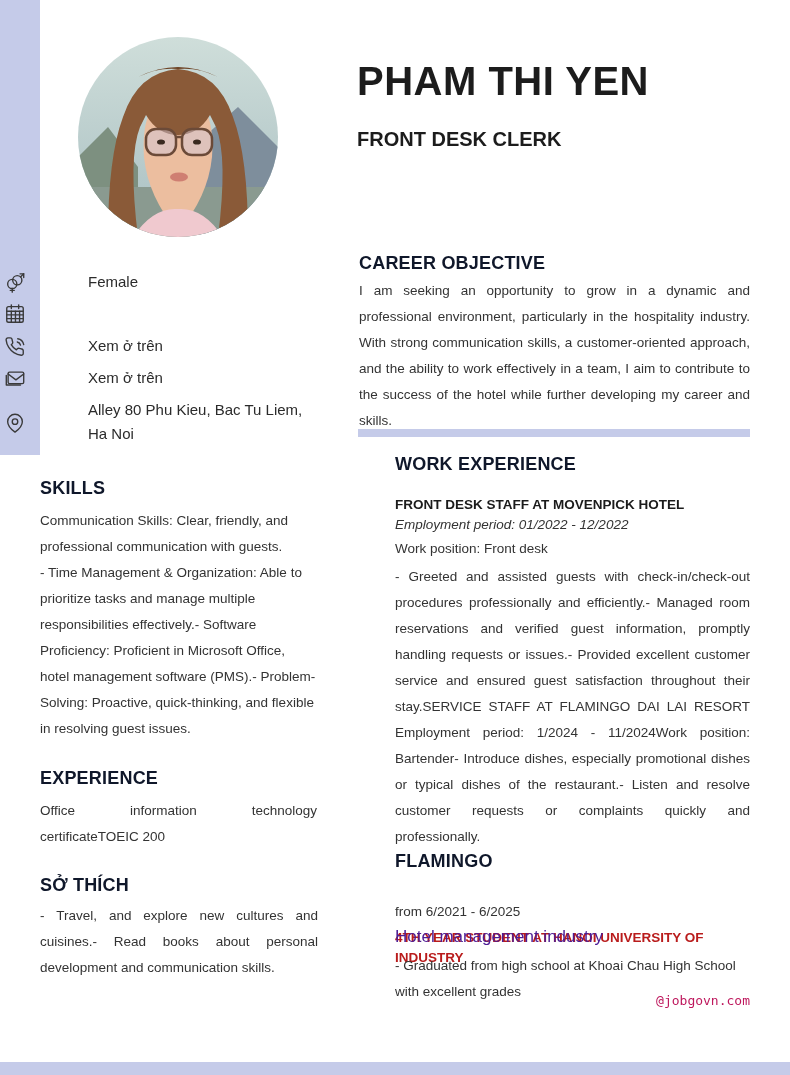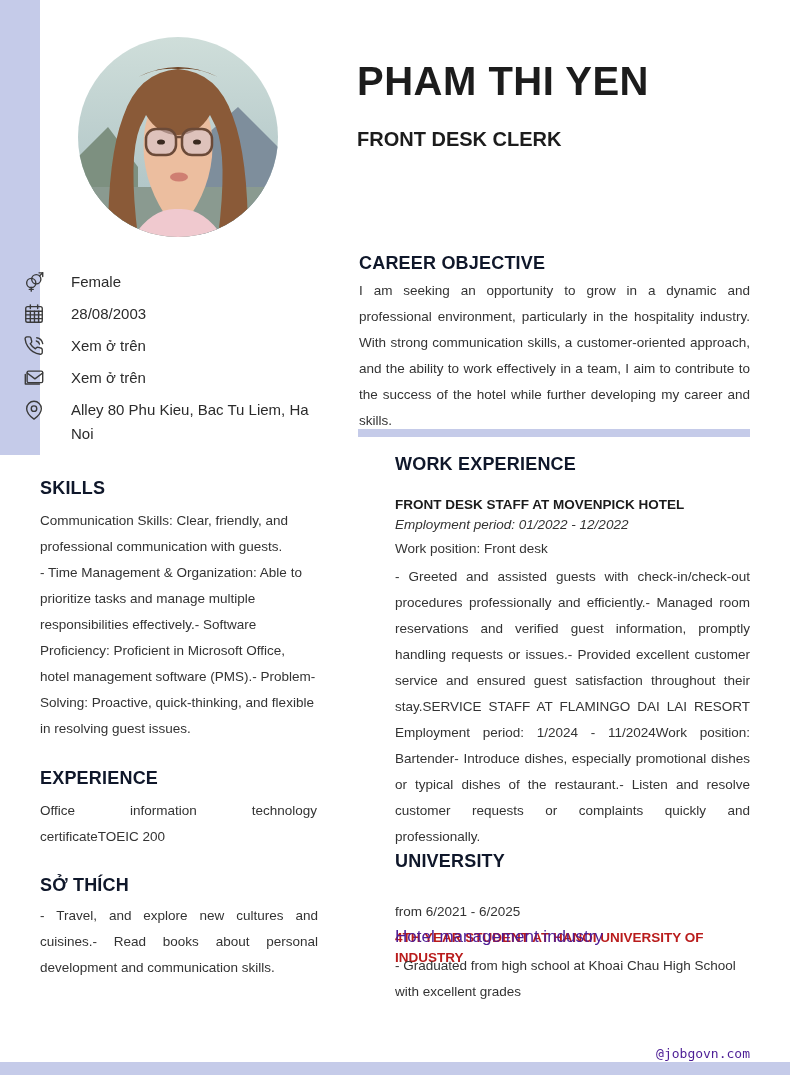--- a/index.html
+++ b/index.html
@@ -6,21 +6,21 @@
   body{width:790px;height:1075px;position:relative;overflow:hidden;
        font-family:"Liberation Sans","DejaVu Sans",sans-serif;color:#333;}
   .abs{position:absolute;}
   .accent{background:#c5cbe9;}
   .side-strip{left:0;top:0;width:40px;height:455px;}
   .bottom-bar{left:0;top:1062px;width:790px;height:13px;}
   .photo{left:78px;top:37px;width:200px;height:200px;border-radius:50%;overflow:hidden;}
   .photo svg{display:block;}
   .name{left:357px;top:58px;font-size:40px;font-weight:bold;color:#1c1c1c;line-height:46px;letter-spacing:.5px;margin:0;}
   .subtitle{left:357px;top:126px;font-size:20px;font-weight:bold;color:#1c1c1c;line-height:26px;margin:0;}
-  .contact-row{left:23px;width:300px;display:flex;align-items:flex-start;}
+  .contact-row{left:4px;width:300px;display:flex;align-items:center;gap:36px;}
   .contact-row .ic{width:22px;height:22px;flex:0 0 22px;margin-top:1px;}
   .contact-row .txt{margin-left:26px;font-size:15px;line-height:24px;color:#2b2b2b;width:238px;}
   .r1{top:270px}.r2{top:302px}.r3{top:334px}.r4{top:366px}.r5{top:398px}
   h3.sec{font-size:18px;font-weight:bold;color:#0f172a;line-height:24px;margin:0;letter-spacing:.2px;}
   .body-txt{font-size:13.5px;line-height:26px;color:#333;}
   .just{text-align:justify;}
   .preline{white-space:pre-line;}
   .skills-h{left:40px;top:476px;}
   .skills-b{left:40px;top:508px;width:278px;}
   .cert-h{left:40px;top:766px;}
@@ -33,21 +33,21 @@
   .we-h{left:395px;top:452px;}
   .we-title{left:395px;top:495px;width:360px;font-size:13.5px;font-weight:bold;color:#1b1b1b;line-height:20px;}
   .we-period{left:395px;top:515px;width:360px;font-size:13.5px;font-style:italic;color:#333;line-height:20px;}
   .we-pos{left:395px;top:539px;width:360px;font-size:13.5px;color:#333;line-height:20px;}
   .we-b{left:395px;top:564px;width:355px;}
   .edu-h{left:395px;top:849px;}
   .edu-title{left:395px;top:928px;width:365px;font-size:13.5px;font-weight:bold;color:#b91c1c;line-height:20px;}
   .edu-period{left:395px;top:902px;width:360px;font-size:13.5px;color:#333;line-height:20px;}
   .edu-ind{left:395px;top:927px;width:360px;font-size:17px;color:#4c1d95;line-height:20px;}
   .edu-note{left:395px;top:953px;width:362px;}
-  .watermark{top:1046px;right:40px;font-family:"DejaVu Sans Mono",monospace;font-size:13px;color:#4c1d95;margin-left:16px;}
+  .watermark{top:993px;right:40px;font-family:"DejaVu Sans Mono",monospace;font-size:13px;color:#be185d;margin-left:16px;}
   .ic svg{stroke:#3a3a3a;fill:none;stroke-width:1.5;stroke-linecap:round;stroke-linejoin:round;}
 </style>
 </head>
 <body>
 
 <div class="abs accent side-strip"></div>
 
 <div class="abs photo">
   <svg width="200" height="200" viewBox="0 0 200 200">
     <defs>
@@ -97,21 +97,20 @@
       <line x1="8" y1="2" x2="8" y2="6"></line>
         <line x1="16" y1="2" x2="16" y2="6"></line>
       <line x1="3" y1="9" x2="21" y2="9"></line>
       <line x1="8" y1="9" x2="8" y2="21"></line>
         <line x1="12.5" y1="9" x2="12.5" y2="21"></line>
         <line x1="17" y1="9" x2="17" y2="21"></line>
       <line x1="3" y1="13" x2="21" y2="13"></line>
         <line x1="3" y1="17" x2="21" y2="17"></line>
     </svg>
   </span>
-  <span class="txt">28/08/2003</span>
 </div>
 
 <div class="abs contact-row r3">
   <span class="ic">
     <svg viewBox="0 0 24 24" width="22" height="22">
       <path d="M21 16.5v2.5a2 2 0 0 1-2.2 2 18.5 18.5 0 0 1-8-2.9 18 18 0 0 1-5.6-5.6A18.5 18.5 0 0 1 2.3 4.2 2 2 0 0 1 4.3 2h2.5a2 2 0 0 1 2 1.7c.1.9.3 1.8.6 2.6a2 2 0 0 1-.4 2.1L7.9 9.5a15 15 0 0 0 5.6 5.6l1.1-1.1a2 2 0 0 1 2.1-.4c.8.3 1.7.5 2.6.6a2 2 0 0 1 1.7 2.3z"></path>
       <path d="M14.5 6.5a4.5 4.5 0 0 1 3.5 3.5"></path>
       <path d="M15 3a8 8 0 0 1 6.5 6.3"></path>
     </svg>
   </span>
@@ -153,20 +152,20 @@
 <div class="abs body-txt just obj-b">I am seeking an opportunity to grow in a dynamic and professional environment, particularly in the hospitality industry. With strong communication skills, a customer-oriented approach, and the ability to work effectively in a team, I aim to contribute to the success of the hotel while further developing my career and skills.</div>
 
 <div class="abs accent divider"></div>
 
 <h3 class="abs sec we-h">WORK EXPERIENCE</h3>
 <div class="abs we-title">FRONT DESK STAFF AT MOVENPICK HOTEL</div>
 <div class="abs we-period">Employment period: 01/2022 - 12/2022</div>
 <div class="abs we-pos">Work position: Front desk</div>
 <div class="abs body-txt just we-b">- Greeted and assisted guests with check-in/check-out procedures professionally and efficiently.- Managed room reservations and verified guest information, promptly handling requests or issues.- Provided excellent customer service and ensured guest satisfaction throughout their stay.SERVICE STAFF AT FLAMINGO DAI LAI RESORT Employment period: 1/2024 - 11/2024Work position: Bartender- Introduce dishes, especially promotional dishes or typical dishes of the restaurant.- Listen and resolve customer requests or complaints quickly and professionally.</div>
 
-<h3 class="abs sec edu-h">UNIVERSITY</h3>
+<h3 class="abs sec edu-h">FLAMINGO</h3>
 <div class="abs edu-title">4TH YEAR STUDENT AT HANOI UNIVERSITY OF INDUSTRY</div>
 <div class="abs edu-period">from 6/2021 - 6/2025</div>
 <div class="abs edu-ind">Hotel management industry</div>
 <div class="abs body-txt edu-note">- Graduated from high school at Khoai Chau High School with excellent grades</div>
 
 <div class="abs watermark">@jobgovn.com</div>
 <div class="abs accent bottom-bar"></div>
 
 </body></html>

